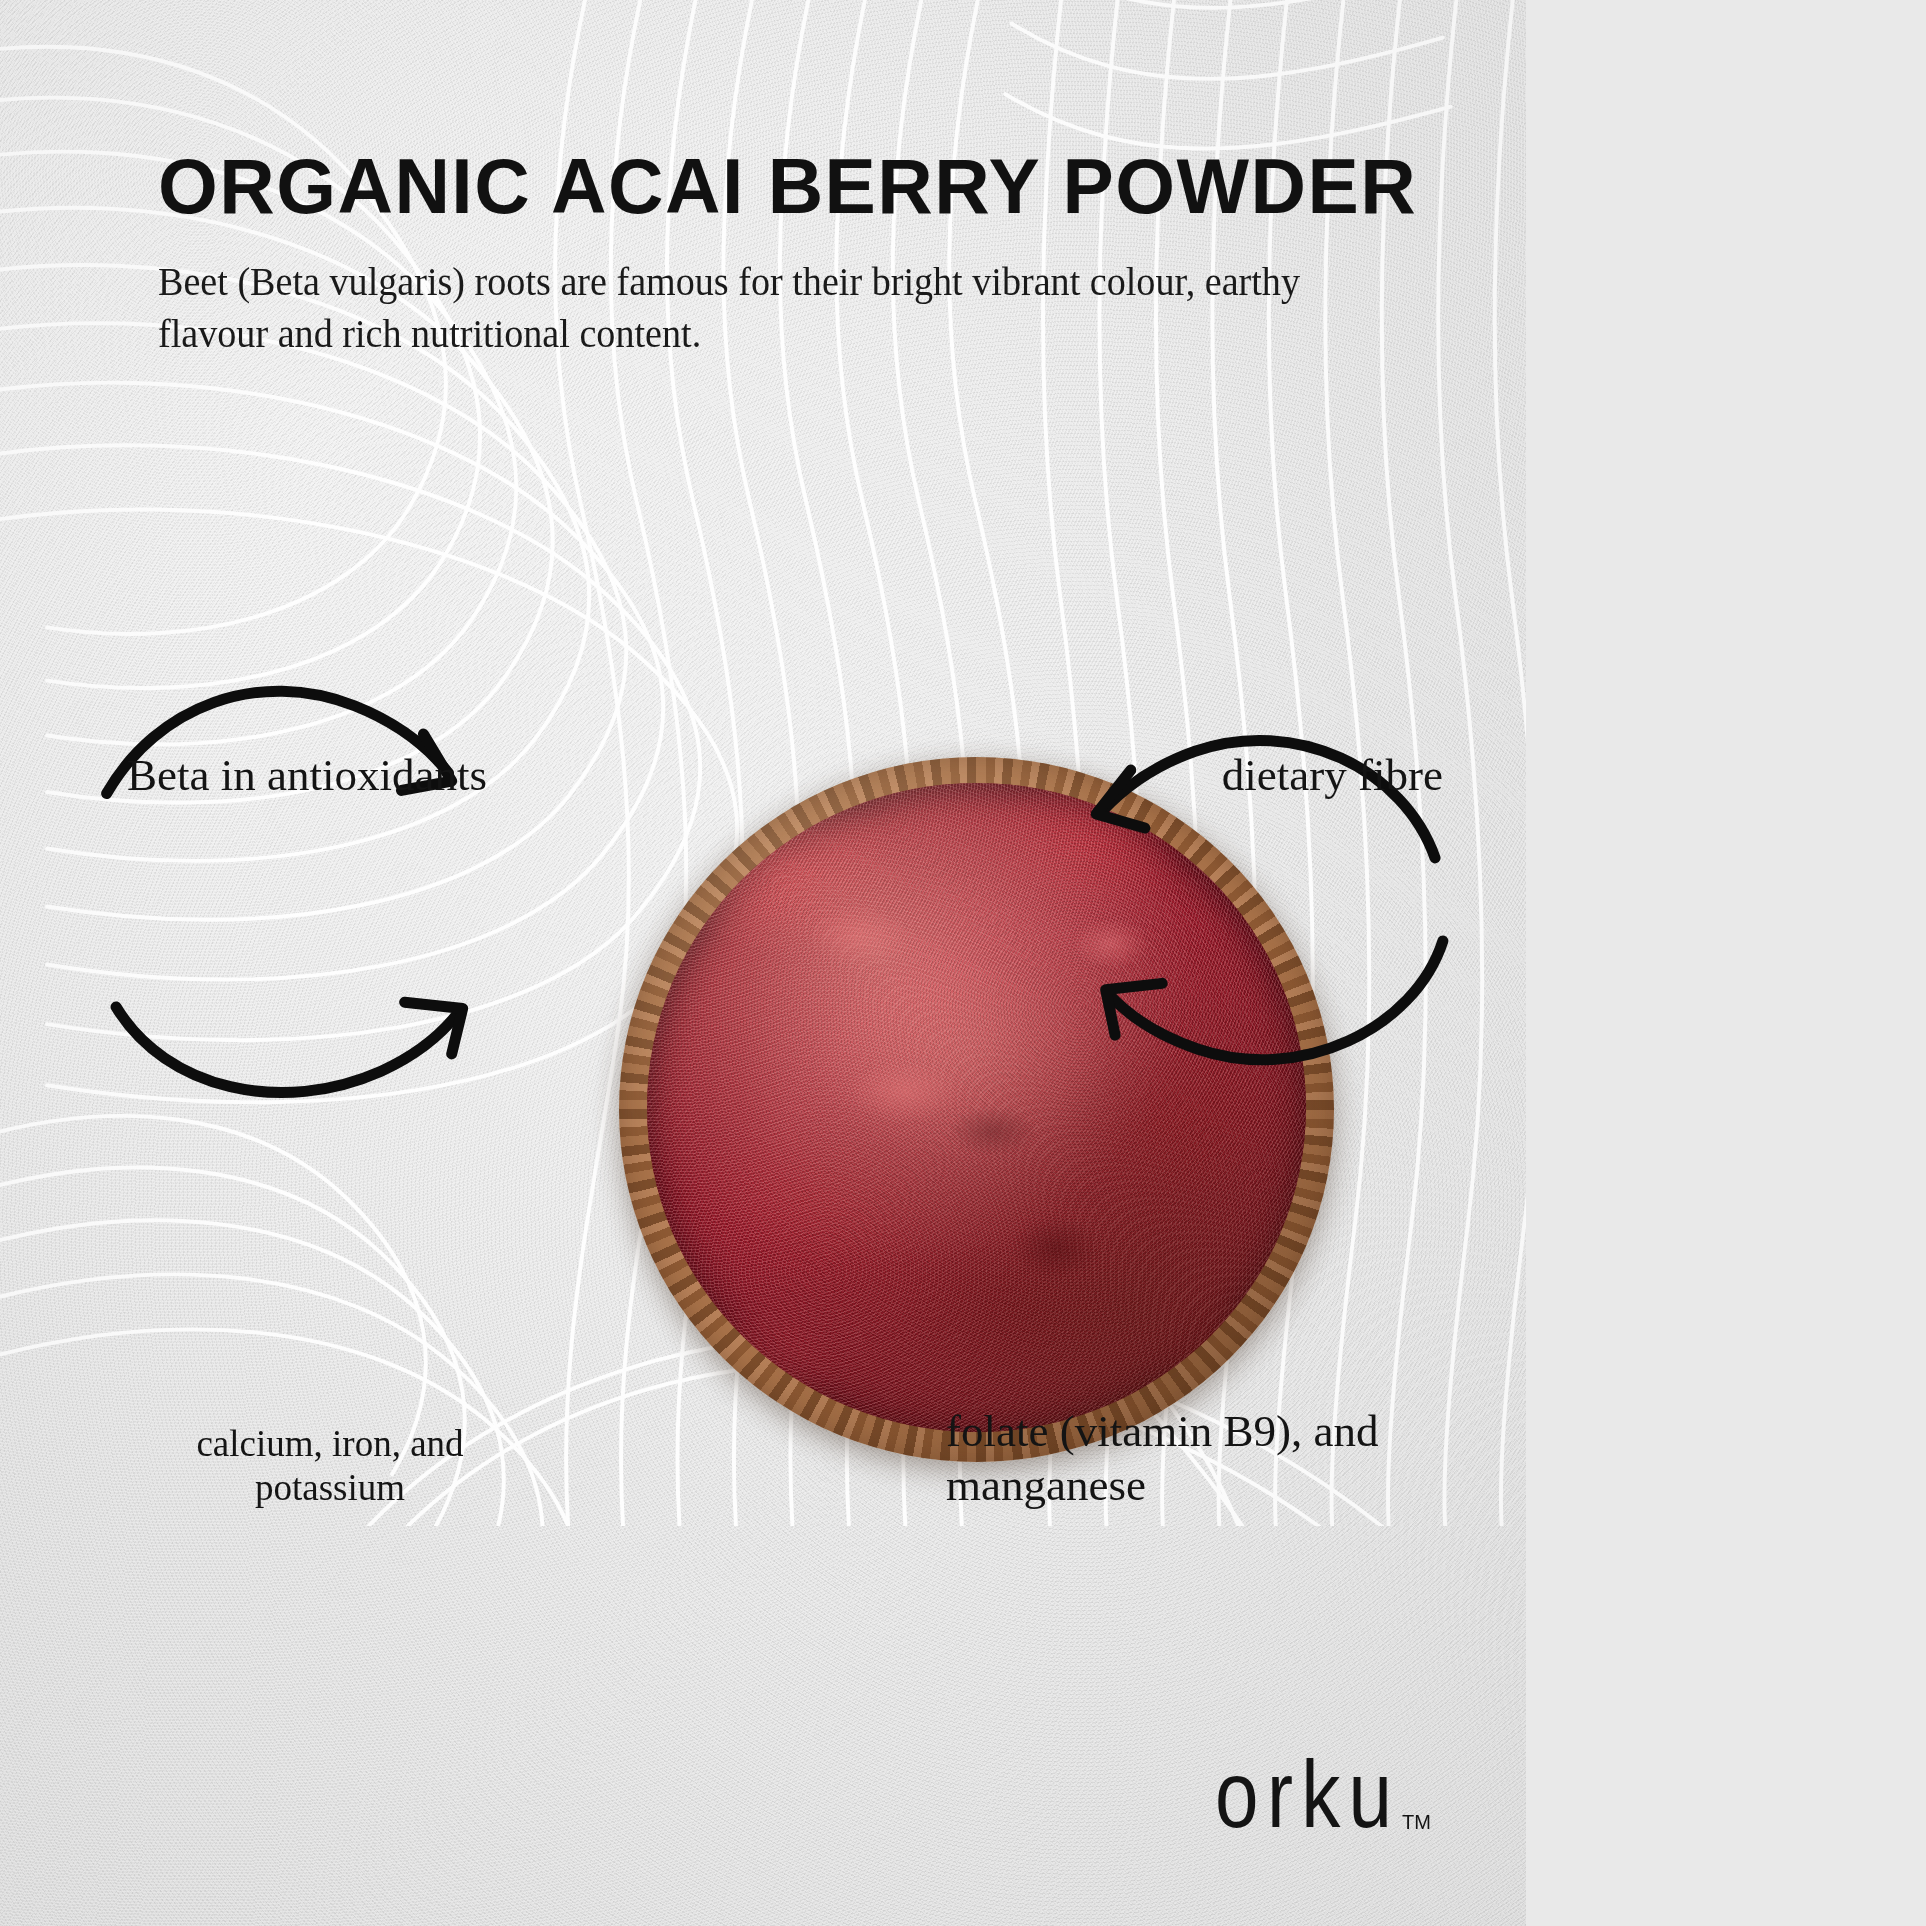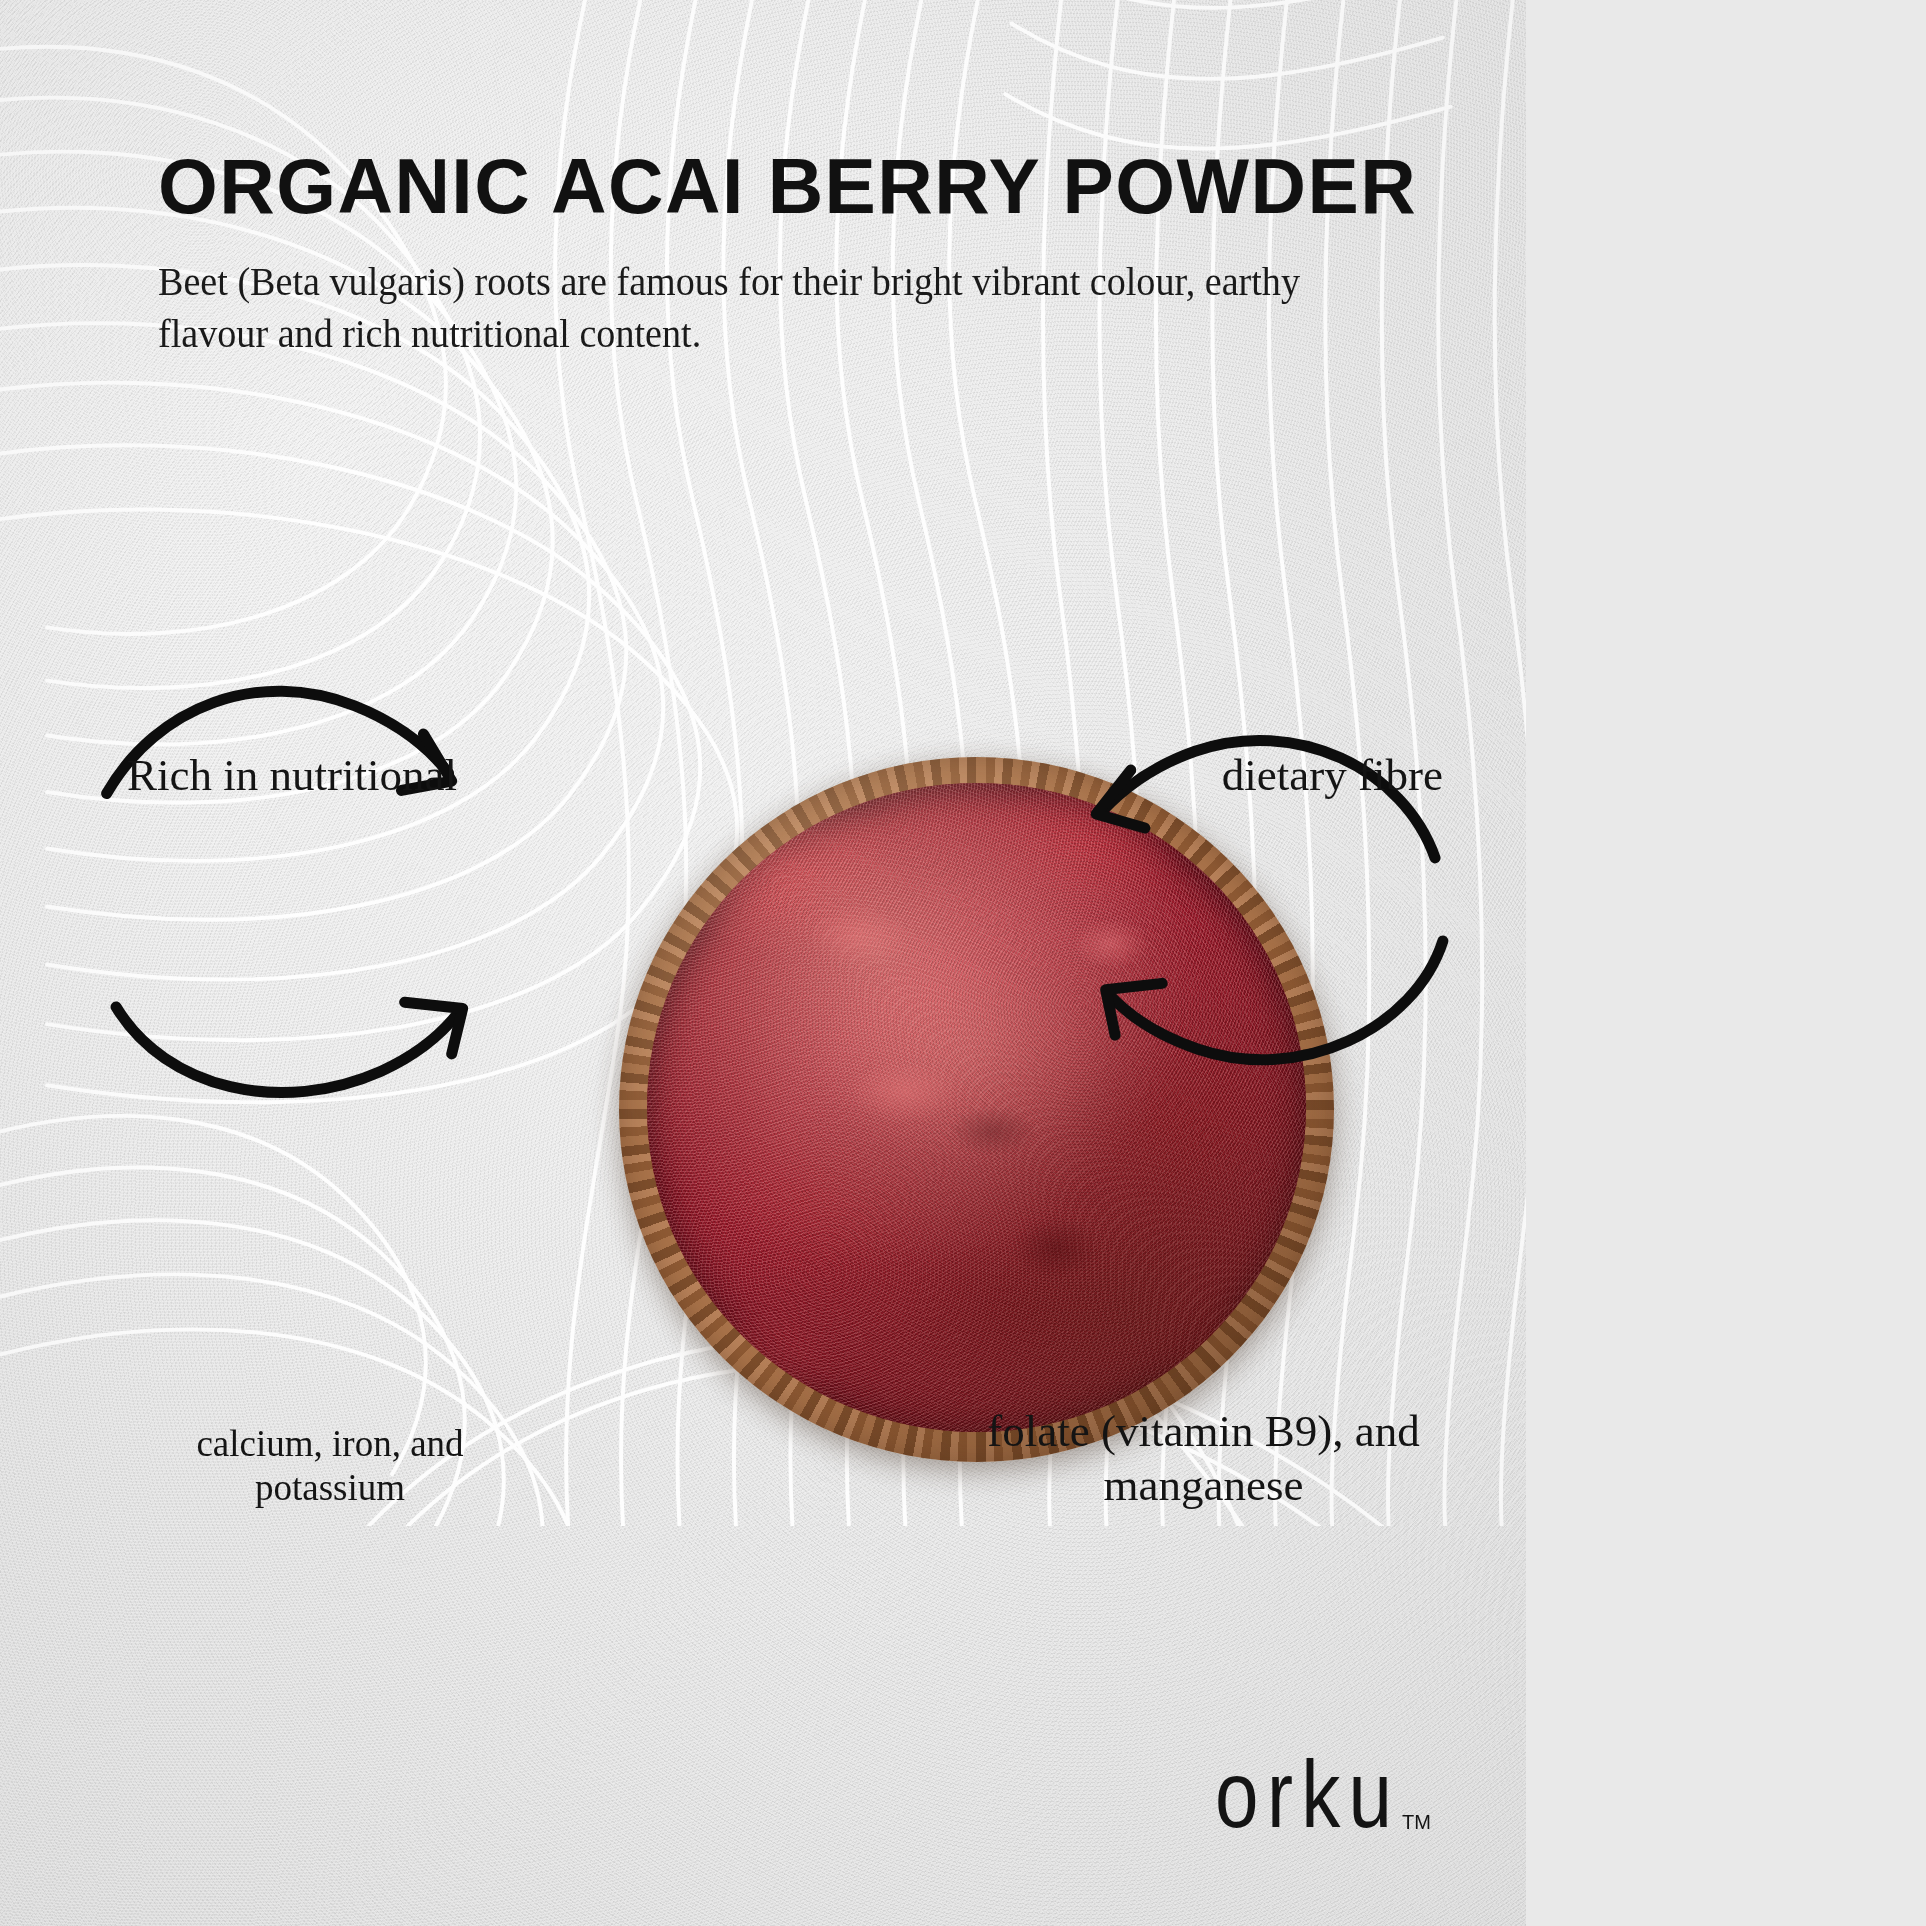--- a/index.html
+++ b/index.html
@@ -140,21 +140,21 @@
   
   .callout {
     position:absolute;
     font-family:"Liberation Serif", serif;
     color:#141414;
     line-height:1.20;
   }
   #label-antioxidants { left:127px; top:748px; font-size:45px; }
   #label-minerals     { left:117px; top:1422px; font-size:37px; width:426px; text-align:center; }
   #label-fibre        { right:83px; top:748px; font-size:45px; text-align:right; }
-  #label-vitamins     { right:65px; top:1404px; font-size:45px; width:515px; text-align:center; }
+  #label-vitamins     { right:65px; top:1404px; font-size:45px; width:515px; text-align:left; }
 
   
   #arrows { position:absolute; inset:0; pointer-events:none; }
 
   
   #logo {
     position:absolute;
     right:95px; bottom:85px;
     display:flex; align-items:flex-end;
   }
@@ -272,21 +272,21 @@
         <path d="M1442 982 L 1398 1038 L 1460 1056"></path>
       </g>
 
       <g>
         <path d="M1840 1200 C 1804 1312 1658 1382 1528 1338 C 1478 1321 1440 1296 1414 1268"></path>
         <path d="M1482 1254 L 1410 1262 L 1422 1320"></path>
       </g>
     </g>
   </svg>
 
-  <div class="callout" id="label-antioxidants">Rich in nutritional</div>
+  <div class="callout" id="label-antioxidants">Beta in antioxidants</div>
 
   <div class="callout" id="label-minerals">calcium, iron, and potassium</div>
 
   <div class="callout" id="label-fibre">dietary fibre</div>
 
   <div class="callout" id="label-vitamins">folate (vitamin B9), and manganese</div>
 
   <div id="logo">
     <span id="logo-word">orku</span>
     <span id="logo-tm">TM</span>

